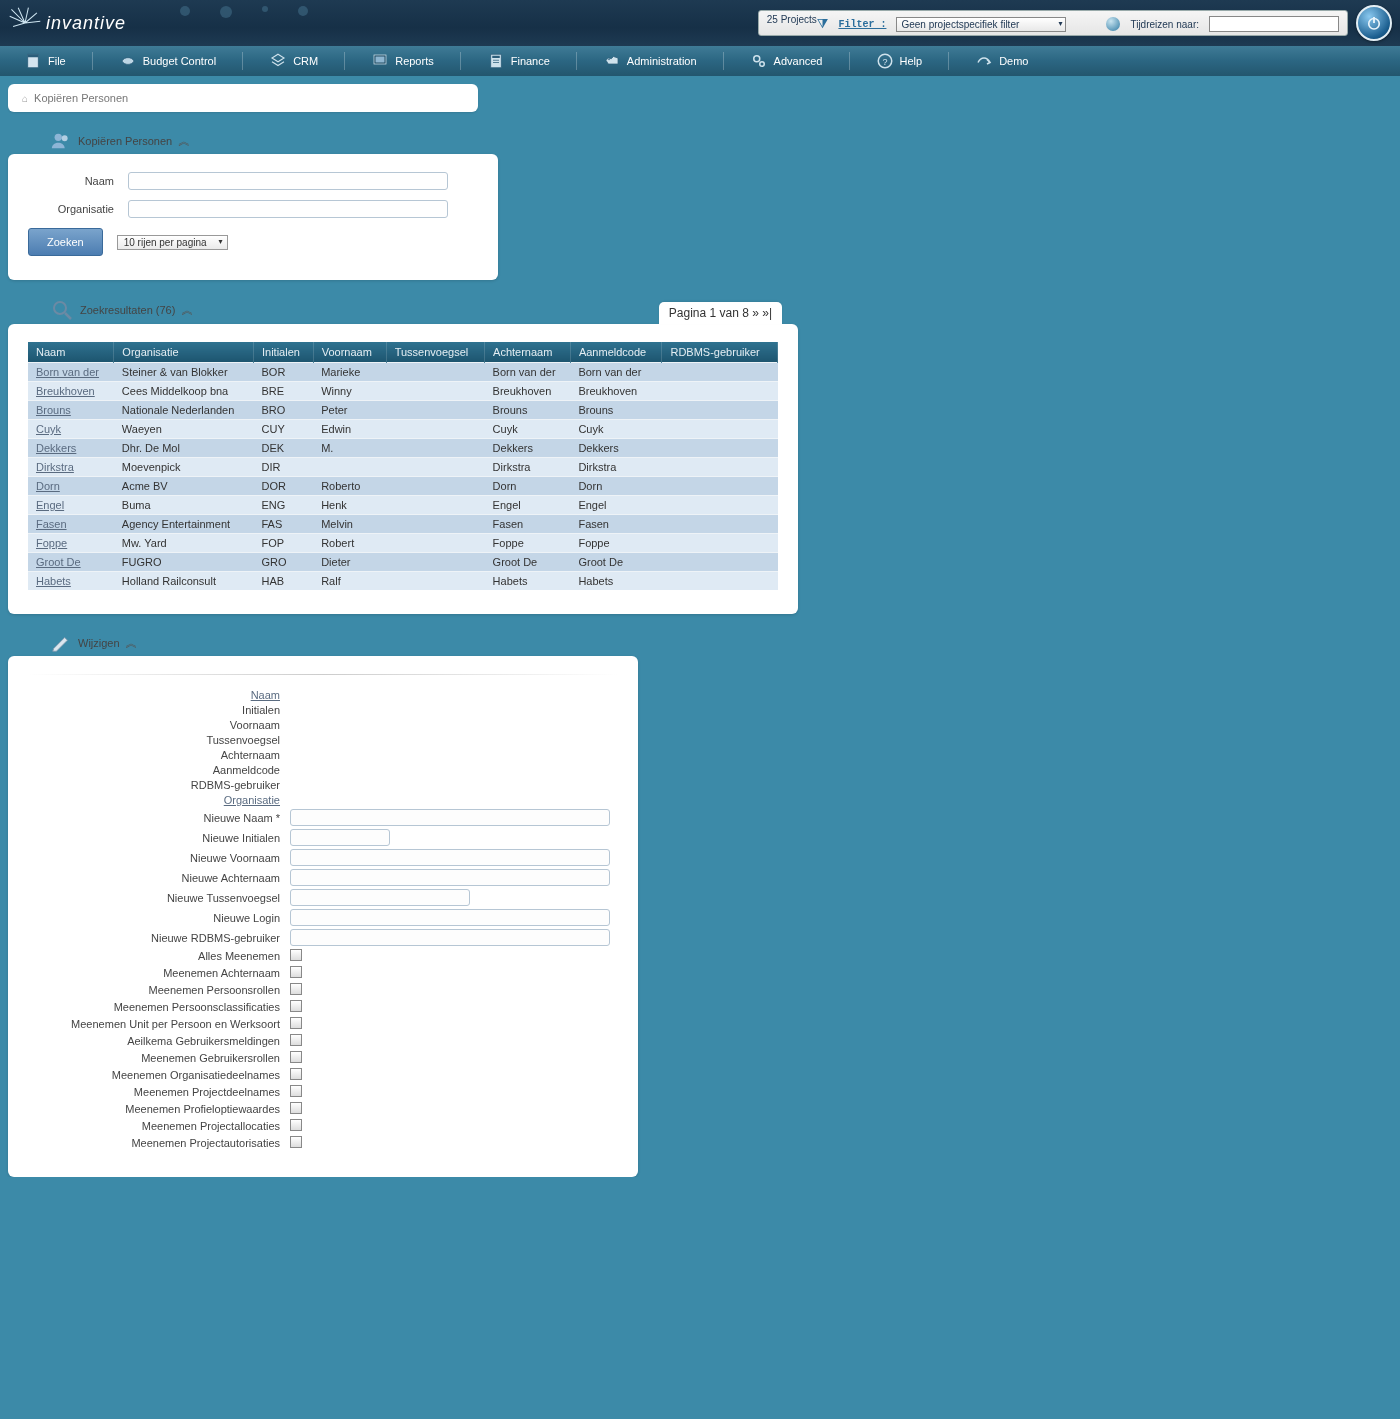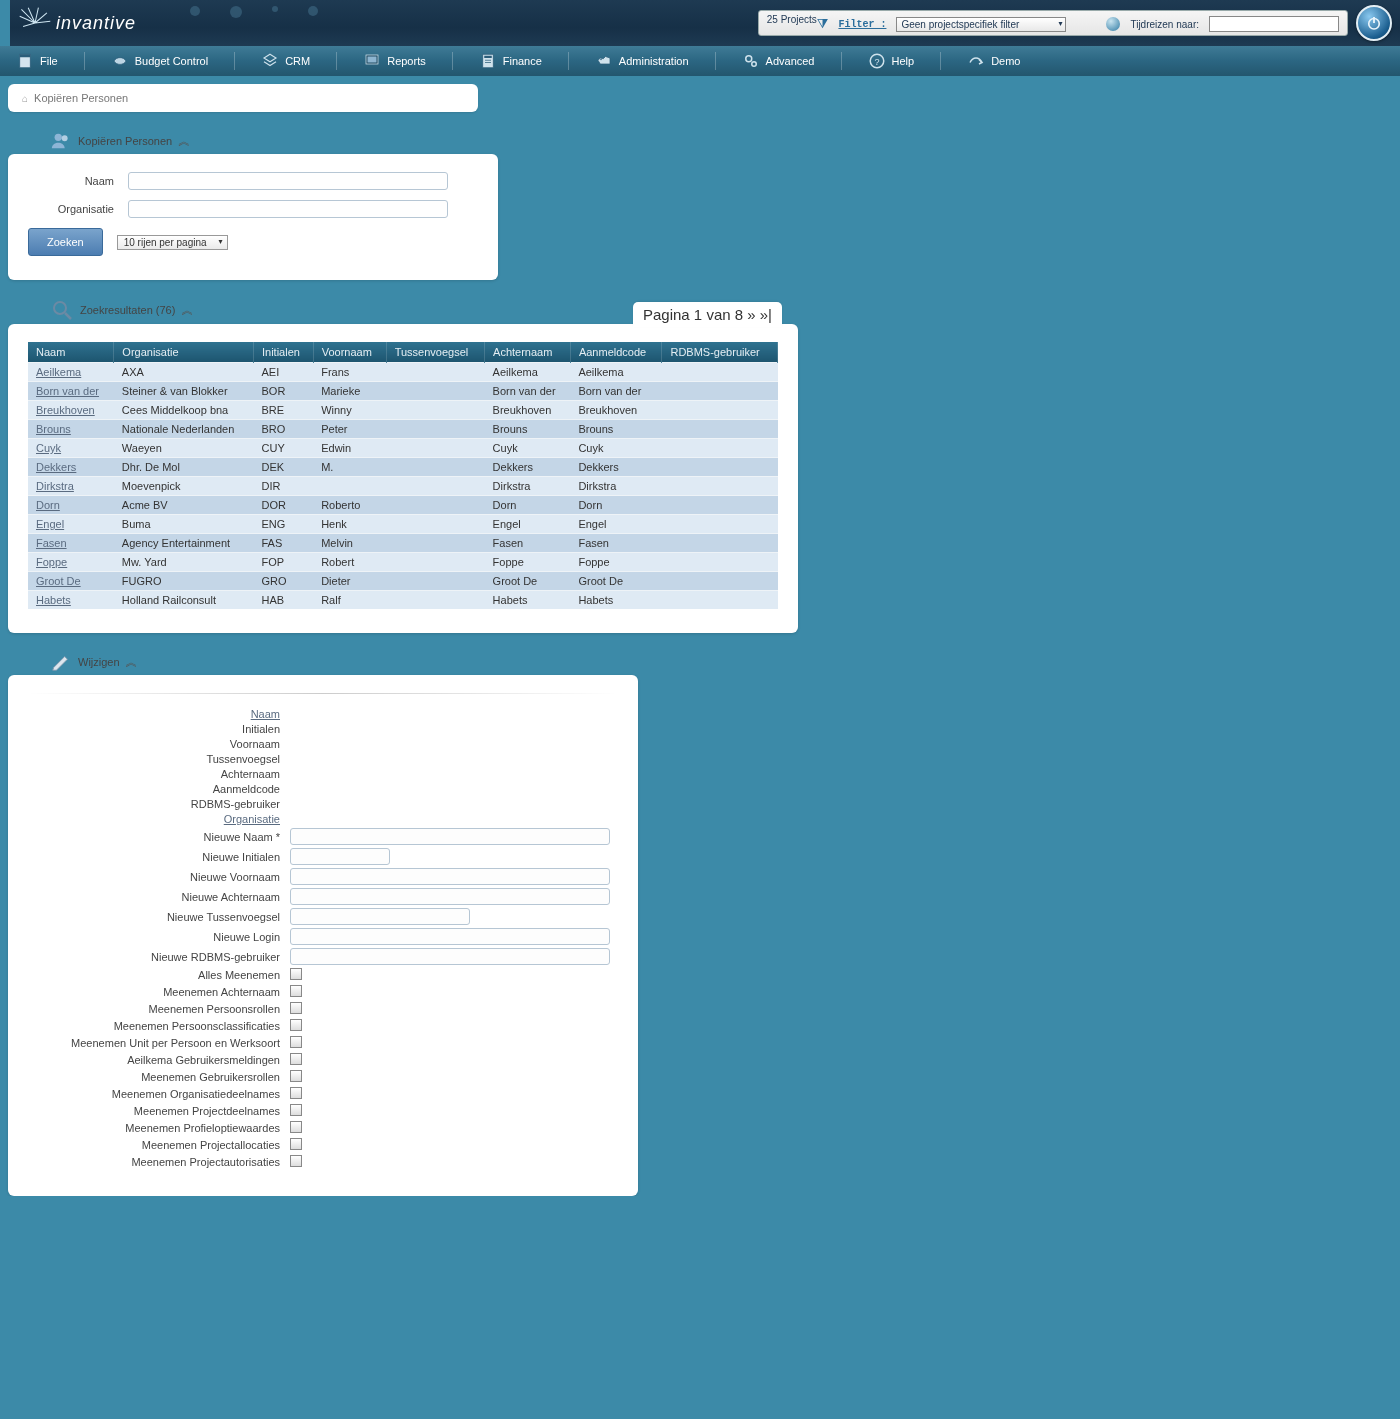--- a/index.html
+++ b/index.html
@@ -12,21 +12,20 @@
   }
   
   .header-band {
     height: 46px;
     background: linear-gradient(#1e3a52,#163047 60%,#1e3a52);
     display:flex;
     align-items:center;
     justify-content:space-between;
     padding: 18px 8px;
     position: relative;
-    margin-left: 10px;
   }
   .logo-area { display:flex; align-items:center; color:#fff; font-size:18px; font-style:italic; letter-spacing:1px;}
   .logo-swirl { width:34px; height:34px; margin-right:4px; position:relative;}
   .logo-swirl svg { width:100%; height:100%; }
   .dots { position:absolute; top:6px; left:180px; display:flex; gap:30px;}
   .dot { width:12px; height:12px; border-radius:50%; background:rgba(100,160,190,.3);}
   .dot.sm{width:6px;height:6px;}
   .dot.md{width:10px;height:10px;}
   .filter-panel {
     background: linear-gradient(#f5f5f5,#e6e6e6);
@@ -56,21 +55,21 @@
     background: radial-gradient(circle at 35% 30%, #89c8ef,#1a5d8e 70%,#0b3a5b);
     border:2px solid #e3eef4;
     display:flex;align-items:center;justify-content:center;
     margin-left:8px;
     box-shadow:0 1px 3px rgba(0,0,0,.4);
   }
   .power-btn svg{width:18px;height:18px;}
   
   .menu-bar{
     background: linear-gradient(#3f7b96,#2b6682 50%,#23566e);
-    height:30px; display:flex; align-items:center; padding:0 6px; gap:16px;
+    height:30px; display:flex; align-items:center; padding:0 14px; gap:16px;
   }
   .menu-item{ display:flex; align-items:center; gap:6px; color:#fff; font-size:11px; padding:0 10px; height:100%;}
   .menu-sep{ width:1px; height:18px; background:rgba(255,255,255,.25);}
   .menu-icon{ width:18px; height:18px; display:flex;align-items:center;justify-content:center;}
   .menu-icon svg{width:18px;height:18px;}
   
   .breadcrumb-wrap{ padding:8px 0 0 8px;}
   .breadcrumb-tab{
     background:#fff; width:470px; border-radius:6px; padding:8px 14px; font-size:11px; color:#777;
     box-shadow:0 1px 2px rgba(0,0,0,.1);
@@ -109,21 +108,21 @@
   }
   .rows-sel{
     border:1px solid #999; background:linear-gradient(#fff,#eaeaea);
     font-size:10px; padding:1px 20px 1px 6px; position:relative;
   }
   .rows-sel::after{content:"▾"; position:absolute; right:4px; top:1px; font-size:8px;}
   
   .panel2 .panel-tab .tab-icon{ width:24px; height:24px;}
   .pagination-tab{
     position:absolute; top:-22px; right:16px;
-    background:#fff; border-radius:5px 5px 0 0; padding:4px 10px; font-size:15px; color:#333;
+    background:#fff; border-radius:5px 5px 0 0; padding:4px 10px; font-size:12px; color:#333;
     box-shadow:0 -1px 2px rgba(0,0,0,.08);
   }
   table.data{
     width:100%; border-collapse:collapse; font-size:11px;
   }
   table.data th{
     background:linear-gradient(#2f7290,#1d556f);
     color:#e4eef3; text-align:left; padding:4px 8px; font-weight:normal;
     border-right:1px solid rgba(255,255,255,.15);
   }
@@ -340,30 +339,20 @@
             <th>Organisatie</th>
             <th>Initialen</th>
             <th>Voornaam</th>
             <th>Tussenvoegsel</th>
             <th>Achternaam</th>
             <th>Aanmeldcode</th>
             <th>RDBMS-gebruiker</th>
           </tr>
         </thead>
       <tbody id="results-body">
-          <tr class="even">
-            <td><a>Aeilkema</a></td>
-            <td>AXA</td>
-            <td>AEI</td>
-            <td>Frans</td>
-            <td></td>
-            <td>Aeilkema</td>
-            <td>Aeilkema</td>
-            <td></td>
-          </tr>
           <tr class="odd">
             <td><a>Born van der</a></td>
             <td>Steiner &amp; van Blokker</td>
             <td>BOR</td>
             <td>Marieke</td>
             <td></td>
             <td>Born van der</td>
             <td>Born van der</td>
             <td></td>
           </tr>

